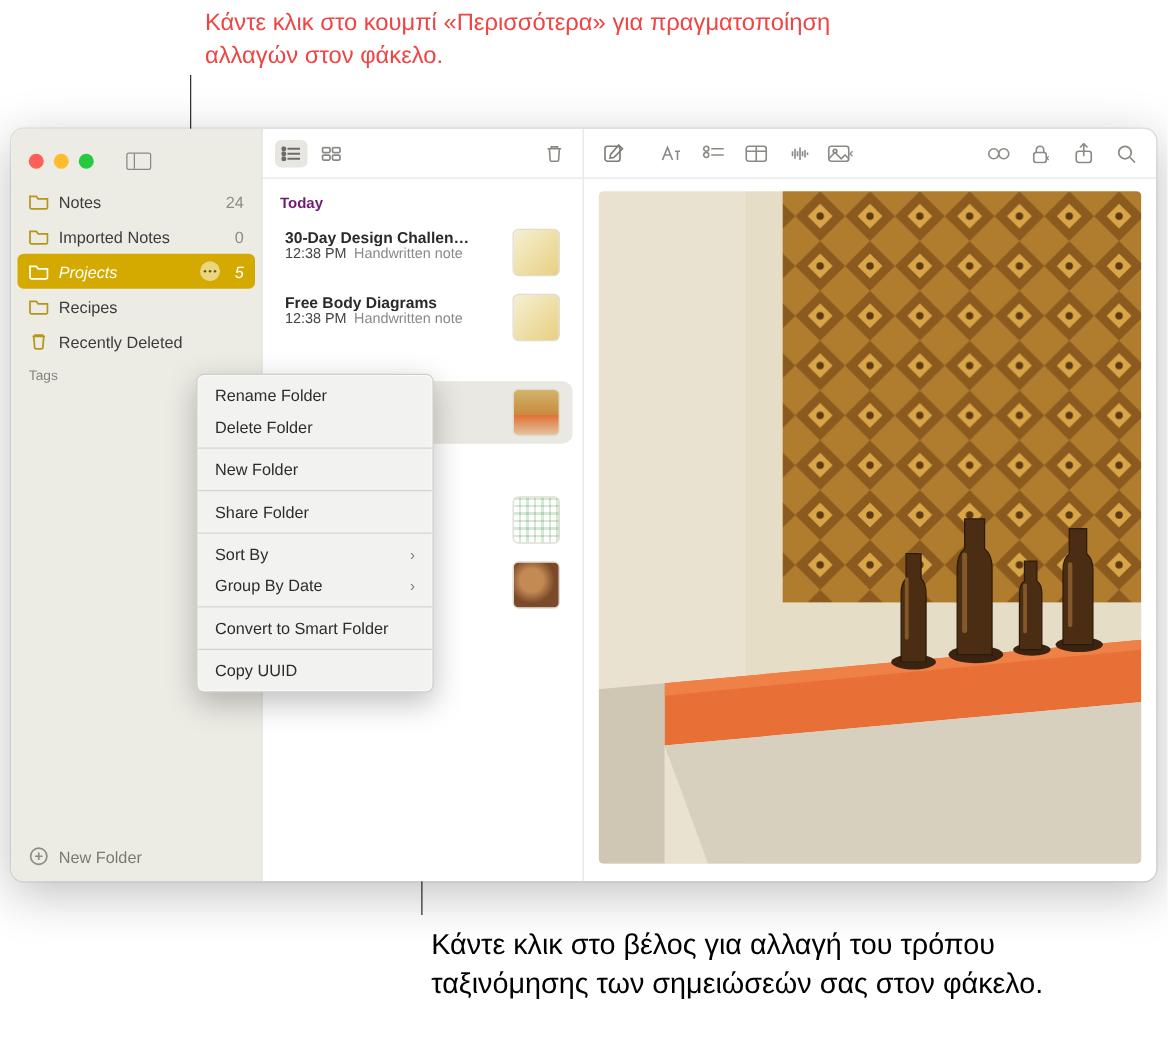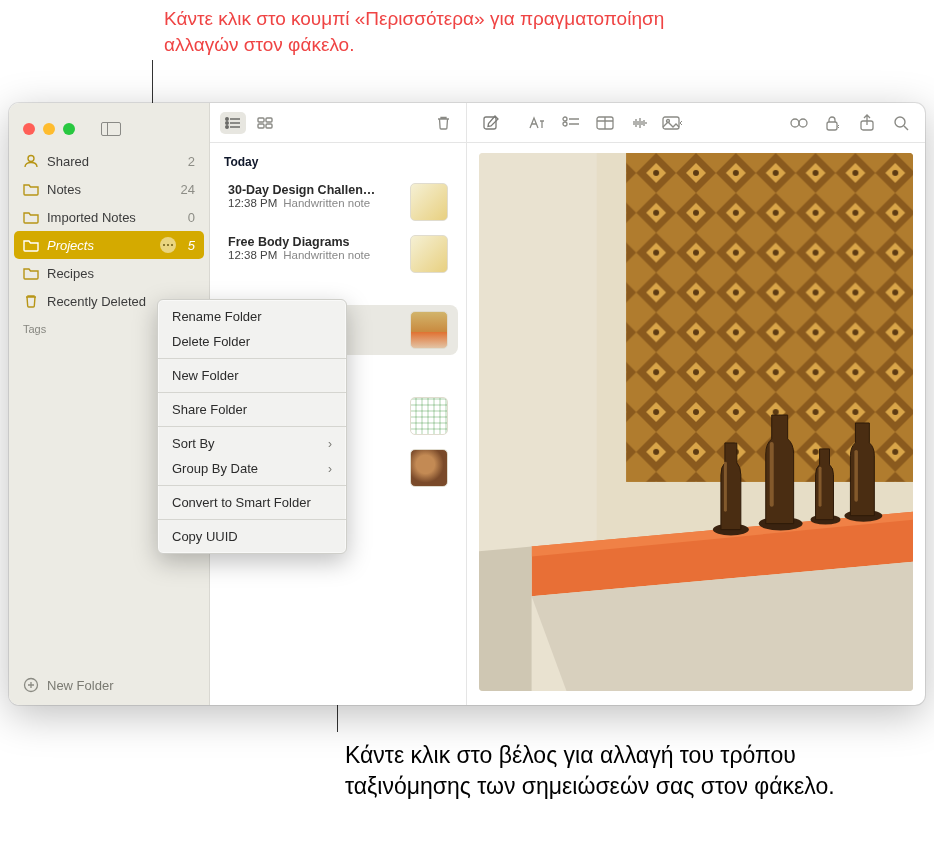--- a/index.html
+++ b/index.html
@@ -161,21 +161,21 @@
   .tb-icon {
     width:26px; height:22px;
     display:flex; align-items:center; justify-content:center;
     color:#6e6e6e;
     border-radius:5px;
   }
   .tb-icon.active { background:#e7e6e0; color:#696967; }
   .tb-spacer { flex:1; }
   .noteslist-body { flex:1; padding: 8px 0; }
   .today-label {
-    font-size: 12px; color:#0f172a; font-weight:600;
+    font-size: 12px; color:#701a75; font-weight:600;
     padding: 4px 14px 8px;
   }
   .note-item {
     display:flex; gap:10px;
     padding: 6px 10px;
     margin: 0 8px 2px;
     border-radius: 8px;
     align-items: flex-start;
   }
   .note-item.selected { background:#e9e8e2; }
@@ -264,28 +264,20 @@
 <div class="window">
 
   <div class="sidebar">
     <div class="traffic">
       <div class="dot red"></div>
       <div class="dot yellow"></div>
       <div class="dot green"></div>
       <div class="sb-toggle"></div>
     </div>
     <div class="sidebar-list">
-      <div class="sb-row">
-        <svg class="share-icon" viewBox="0 0 16 14">
-            <circle cx="8" cy="4.5" r="3"></circle>
-            <path d="M2 13c0-3 2.6-4.5 6-4.5s6 1.5 6 4.5"></path>
-          </svg>
-        <span class="label">Shared</span>
-        <span class="count">2</span>
-      </div>
 
       <div class="sb-row">
         <svg class="folder-icon" viewBox="0 0 16 14">
             <path d="M1 3h5l1.5 2H15v7a1 1 0 0 1-1 1H2a1 1 0 0 1-1-1V3z"></path>
           </svg>
         <span class="label">Notes</span>
         <span class="count">24</span>
       </div>
       <div class="sb-row">
         <svg class="folder-icon" viewBox="0 0 16 14">

